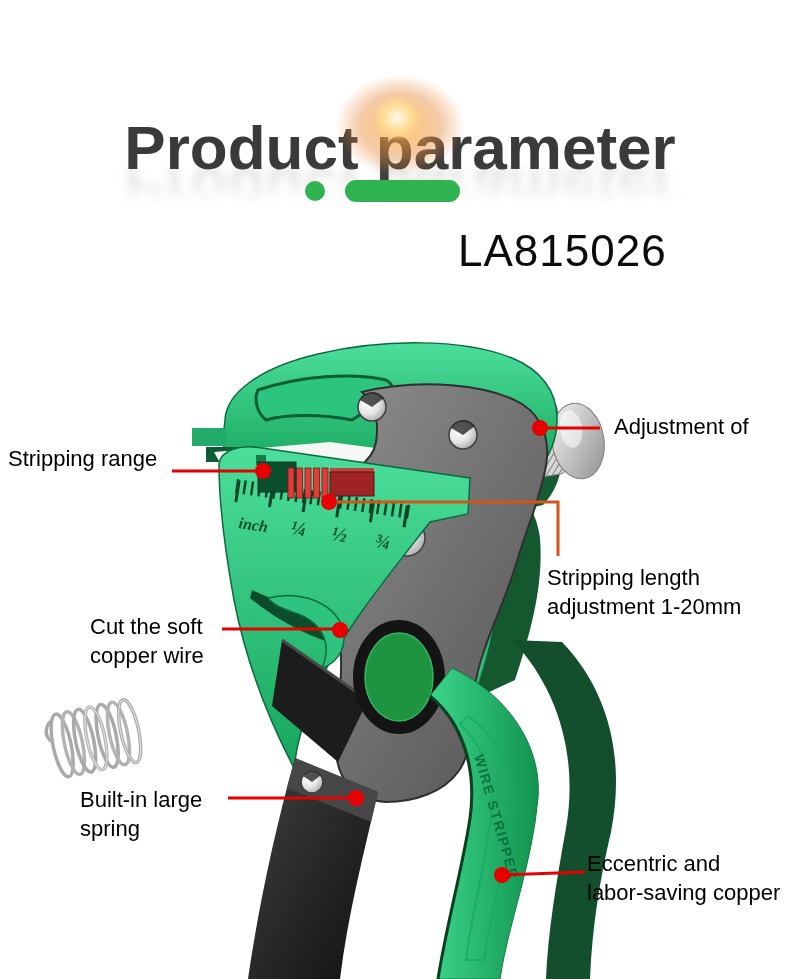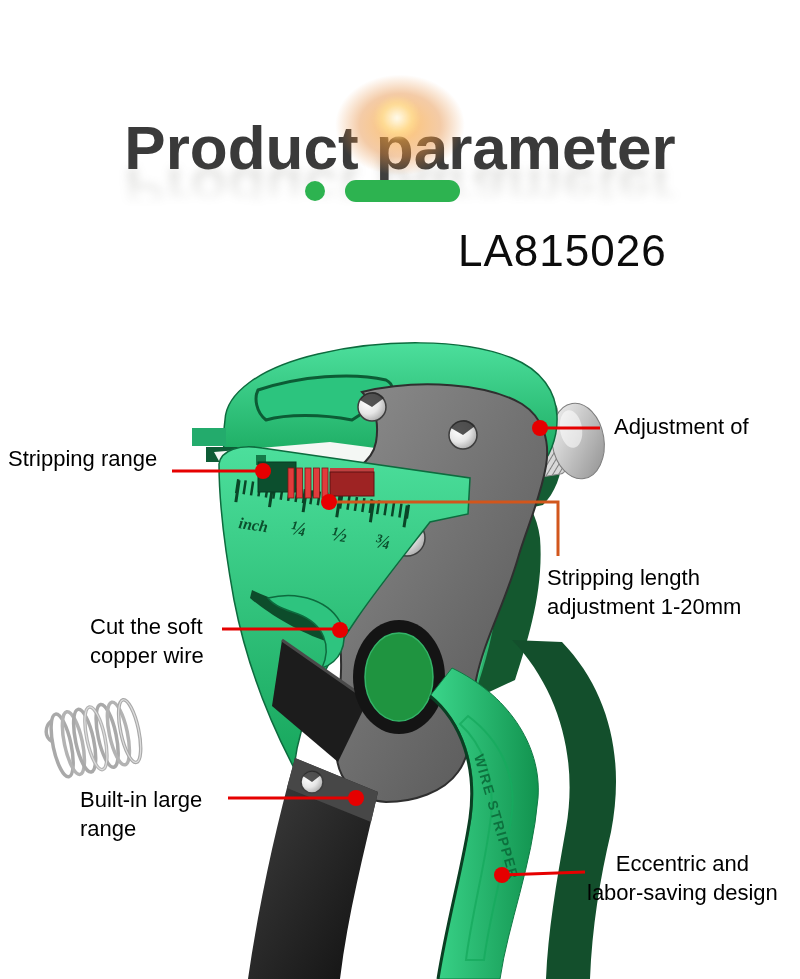--- a/index.html
+++ b/index.html
@@ -43,21 +43,21 @@
     font-size:44px;color:#0c0c0c;letter-spacing:1px;
   }
   
   .label{position:absolute;font-size:22px;line-height:29px;color:#000000;}
   .label span{display:block;}
   #lbl-0{left:8px;top:444px;}
   #lbl-1{left:614px;top:412px;}
   #lbl-2{left:547px;top:563px;}
   #lbl-3{left:90px;top:612px;}
   #lbl-4{left:80px;top:785px;}
-  #lbl-5{left:587px;top:849px;text-align:center;}
+  #lbl-5{left:587px;top:849px;}
   
   #tool-svg{position:absolute;left:0;top:0;width:800px;height:979px;}
 </style>
 </head>
 <body>
 
 <h1 class="title">Product parameter</h1>
 <div class="title-reflect">Product parameter</div>
 <div class="flare-halo"></div>
 <div class="flare-core"></div>
@@ -226,18 +226,18 @@
 <div class="label" id="lbl-2">
   <span>Stripping length</span>
   <span>adjustment 1-20mm</span>
 </div>
 <div class="label" id="lbl-3">
   <span>Cut the soft</span>
   <span>copper wire</span>
 </div>
 <div class="label" id="lbl-4">
   <span>Built-in large</span>
-  <span>range</span>
+  <span>spring</span>
 </div>
 <div class="label" id="lbl-5">
   <span>Eccentric and</span>
-  <span>labor-saving design</span>
+  <span>labor-saving copper</span>
 </div>
 
 </body></html>

